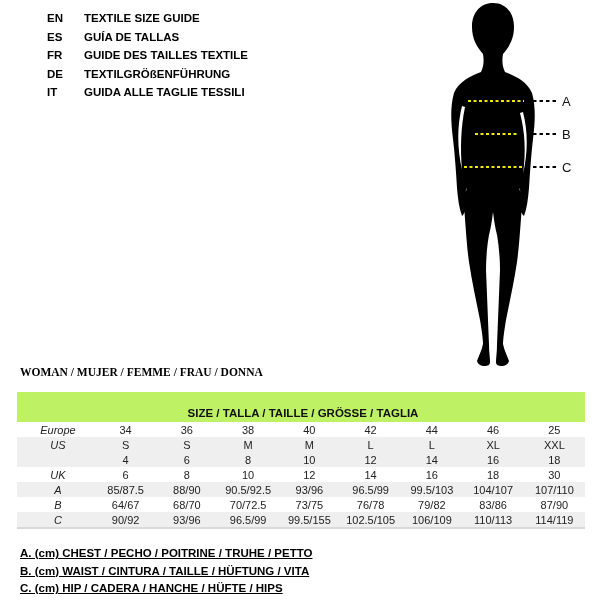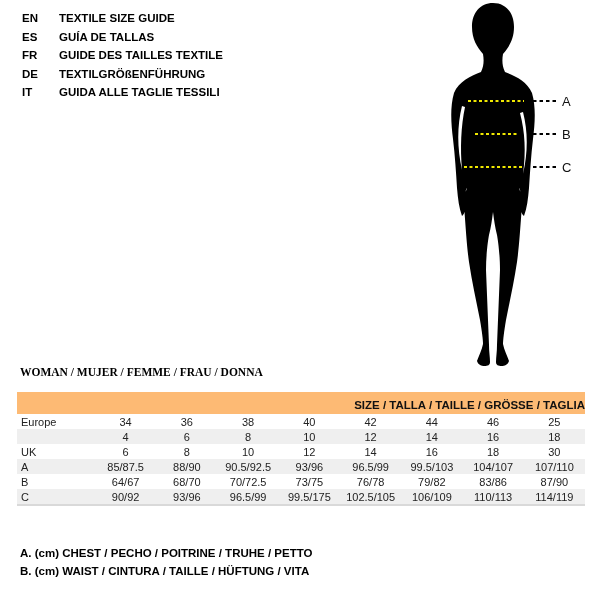--- a/index.html
+++ b/index.html
@@ -4,46 +4,46 @@
 <style>
   html, body { margin:0; padding:0; }
   body {
     width:600px; height:600px; background:#ffffff;
     font-family:"Liberation Sans", sans-serif; color:#000;
   }
   .page { position:relative; width:600px; height:600px; overflow:hidden; background:#fff; }
 
   
   .lang-block { position:absolute; left:22px; top:9px; font-weight:bold; font-size:11.5px; line-height:18.6px; }
-  .lang-row { display:flex; white-space:nowrap; }
+  .lang-row { display:flex; white-space:nowrap;margin-left:25px; }
   .lang-code { width:37px; flex:0 0 37px; }
 
   
   .figure-wrap { position:absolute; left:440px; top:0; width:120px; height:370px; }
   .measure-label { position:absolute; font-size:13px; font-weight:normal; color:#111; }
 
   
   .section-title { position:absolute; left:20px; top:366px; font-weight:bold; font-size:11.5px; white-space:nowrap;font-family:Liberation Serif, serif; }
 
   
   .size-table {
     position:absolute; left:17px; top:392px; width:568px;
     border-collapse:collapse; table-layout:fixed;
     font-size:11px; color:#222; border-bottom:2px solid #d9d9d9;
   }
   .size-table thead th {
-    background:#fdba74; text-align:right; font-weight:bold; font-size:11.5px;
-    height:17px; padding:4px 0 1px 4px; color:#111;
+    background:#bef264; text-align:center; font-weight:bold; font-size:11.5px;
+    height:17px; padding:12px 0 1px 4px; color:#111;
   }
   .size-table td { height:15px; padding:0; text-align:center; font-weight:normal; white-space:nowrap; }
-  .size-table td.row-label { text-align:left; padding-left:4px; }
+  .size-table td.row-label { text-align:center; padding-left:4px;font-style:italic; }
   .size-table tr.shaded { background:#efefef; }
 
   
-  .legend { position:absolute; left:20px; top:545px; font-weight:bold; font-size:11.5px; line-height:17.5px; white-space:nowrap; }
+  .legend { position:absolute; left:20px; top:545px; font-weight:bold; font-size:11.5px; line-height:17.5px; white-space:nowrap;text-decoration:underline; }
 </style>
 </head>
 <body>
 
 <div class="page">
 
   <div class="lang-block">
       <div class="lang-row">
         <span class="lang-code">EN</span>
         <span class="lang-label">TEXTILE SIZE GUIDE</span>
@@ -153,20 +153,31 @@
           <td>34</td>
           <td>36</td>
           <td>38</td>
           <td>40</td>
           <td>42</td>
           <td>44</td>
           <td>46</td>
           <td>25</td>
         </tr>
         <tr class="shaded">
+          <td class="row-label">US</td>
+          <td>S</td>
+          <td>S</td>
+          <td>M</td>
+          <td>M</td>
+          <td>L</td>
+          <td>L</td>
+          <td>XL</td>
+          <td>XXL</td>
+        </tr>
+        <tr class="shaded">
           <td class="row-label"></td>
           <td>4</td>
           <td>6</td>
           <td>8</td>
           <td>10</td>
           <td>12</td>
           <td>14</td>
           <td>16</td>
           <td>18</td>
         </tr>
@@ -201,27 +212,28 @@
           <td>76/78</td>
           <td>79/82</td>
           <td>83/86</td>
           <td>87/90</td>
         </tr>
         <tr class="shaded">
           <td class="row-label">C</td>
           <td>90/92</td>
           <td>93/96</td>
           <td>96.5/99</td>
-          <td>99.5/175</td>
+          <td>99.5/155</td>
           <td>102.5/105</td>
           <td>106/109</td>
           <td>110/113</td>
           <td>114/119</td>
         </tr>
       </tbody>
   </table>
 
   <div class="legend">
       <div class="legend-line">A. (cm) CHEST / PECHO / POITRINE / TRUHE / PETTO</div>
       <div class="legend-line">B. (cm) WAIST / CINTURA / TAILLE / HÜFTUNG / VITA</div>
+      <div class="legend-line">C. (cm) HIP / CADERA / HANCHE / HÜFTE / HIPS</div>
     </div>
 
 </div>
 
 </body></html>

